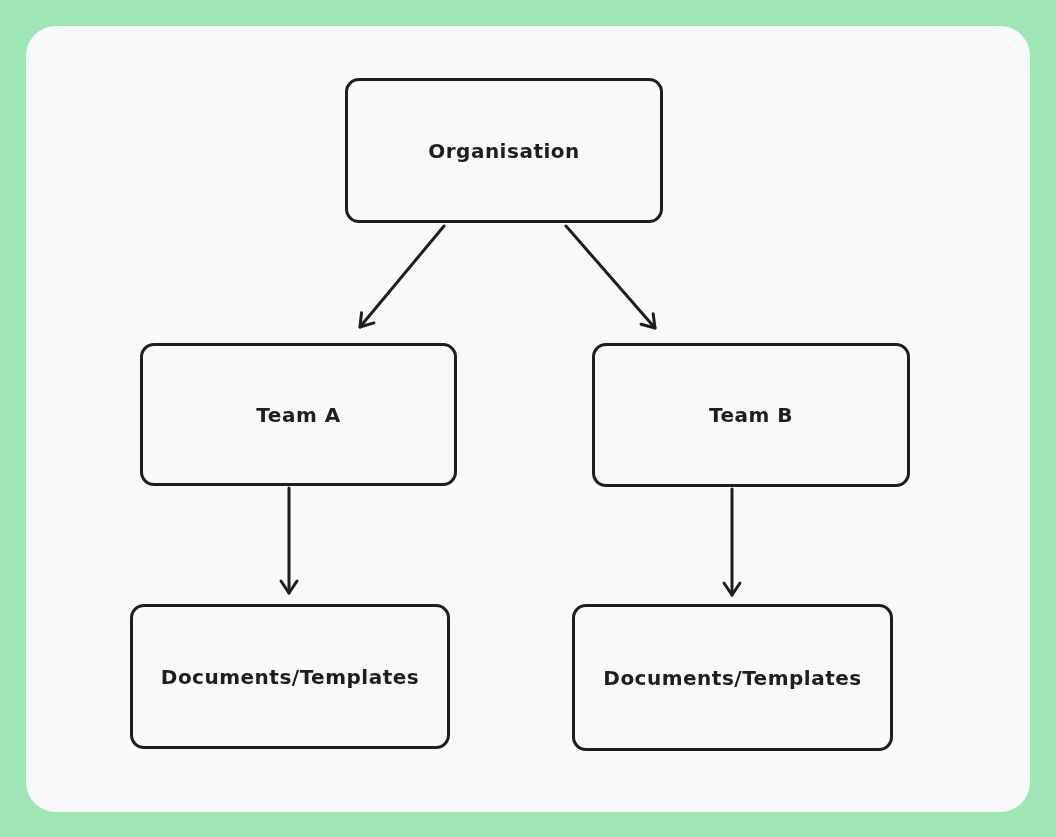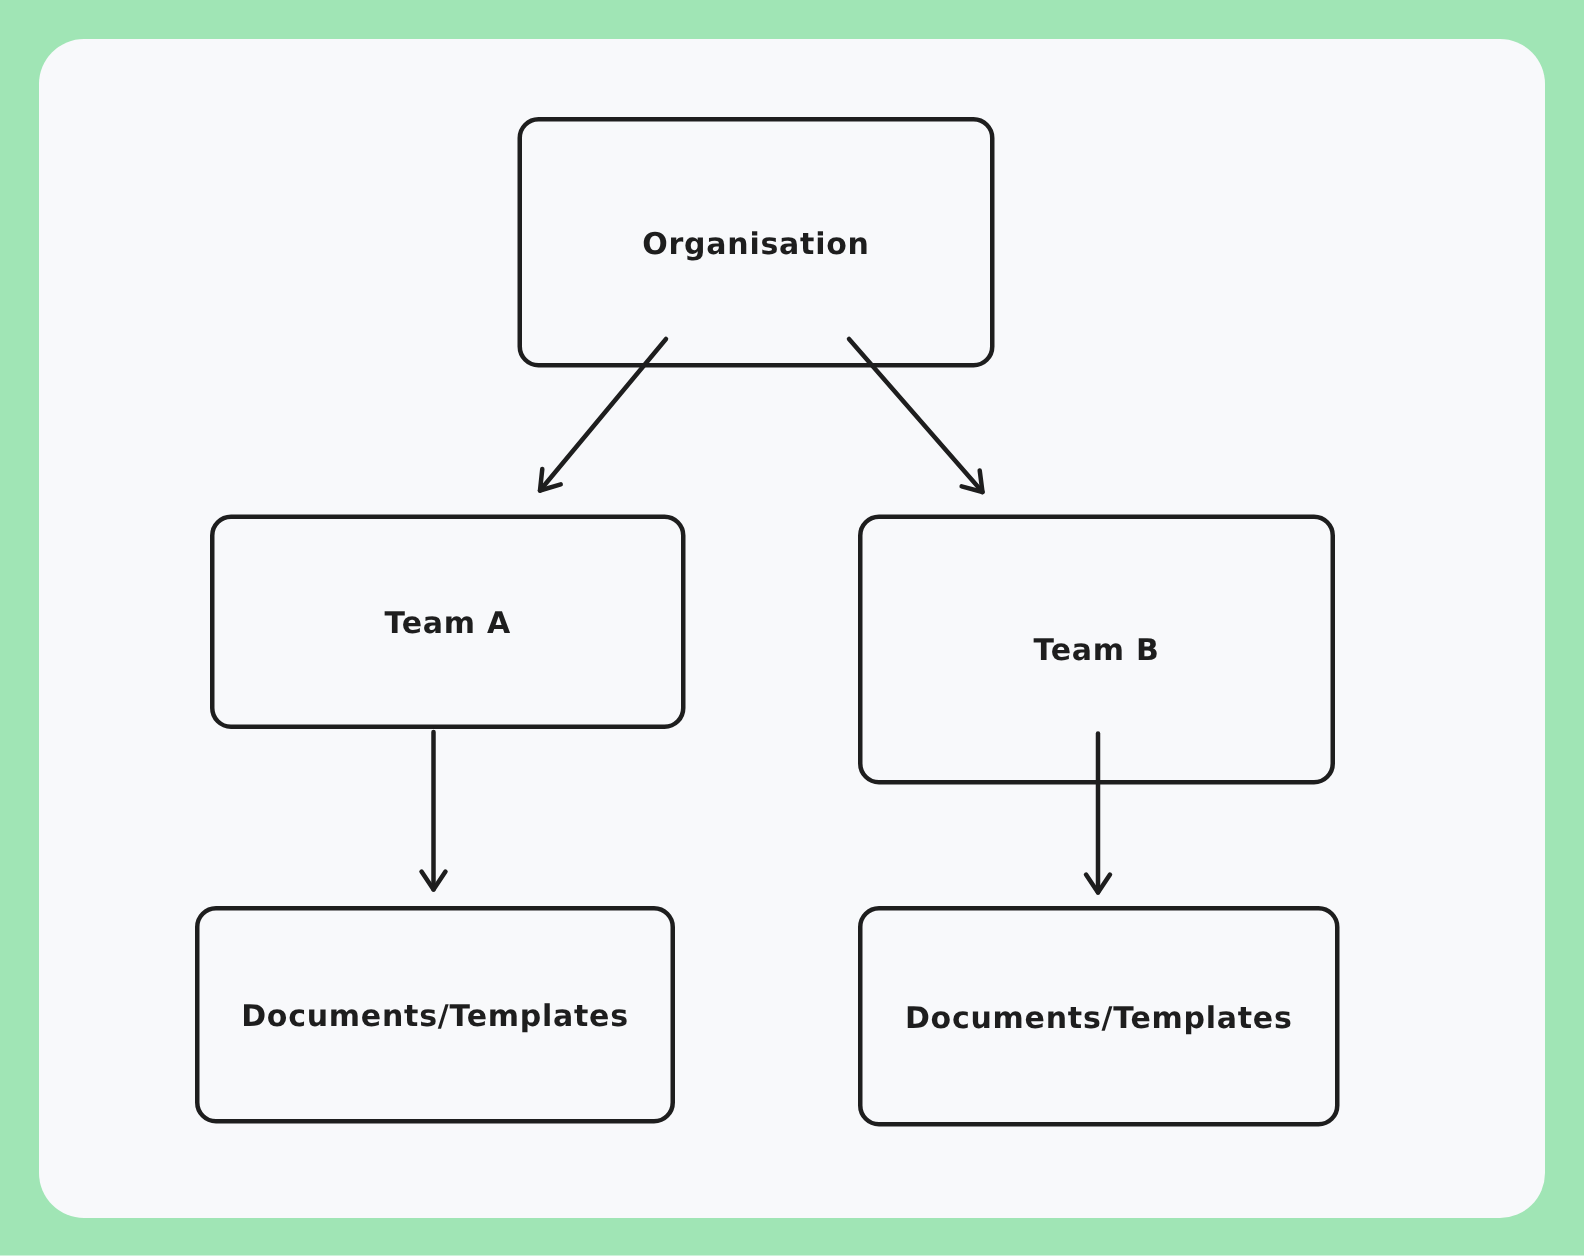--- a/index.html
+++ b/index.html
@@ -38,23 +38,23 @@
     background: transparent;
     display: flex;
     align-items: center;
     justify-content: center;
     color: var(--text, #1e1e1e);
     font-weight: 700;
     font-size: 20px;
     letter-spacing: 0.5px;
     text-align: center;
   }
-  .node-organisation { left: 345px; top:  78px; width: 318px; height: 167px; }
+  .node-organisation { left: 345px; top:  78px; width: 318px; height: 145px; }
   .node-team-a       { left: 140px; top: 343px; width: 317px; height: 143px; }
-  .node-team-b       { left: 572px; top: 343px; width: 318px; height: 180px; }
+  .node-team-b       { left: 592px; top: 343px; width: 318px; height: 144px; }
   .node-docs-a       { left: 130px; top: 604px; width: 320px; height: 145px; }
   .node-docs-b       { left: 572px; top: 604px; width: 321px; height: 147px; }
   .edges {
     position: absolute;
     inset: 0;
     width: 1056px;
     height: 837px;
     pointer-events: none;
   }
   .edges line, .edges path {

